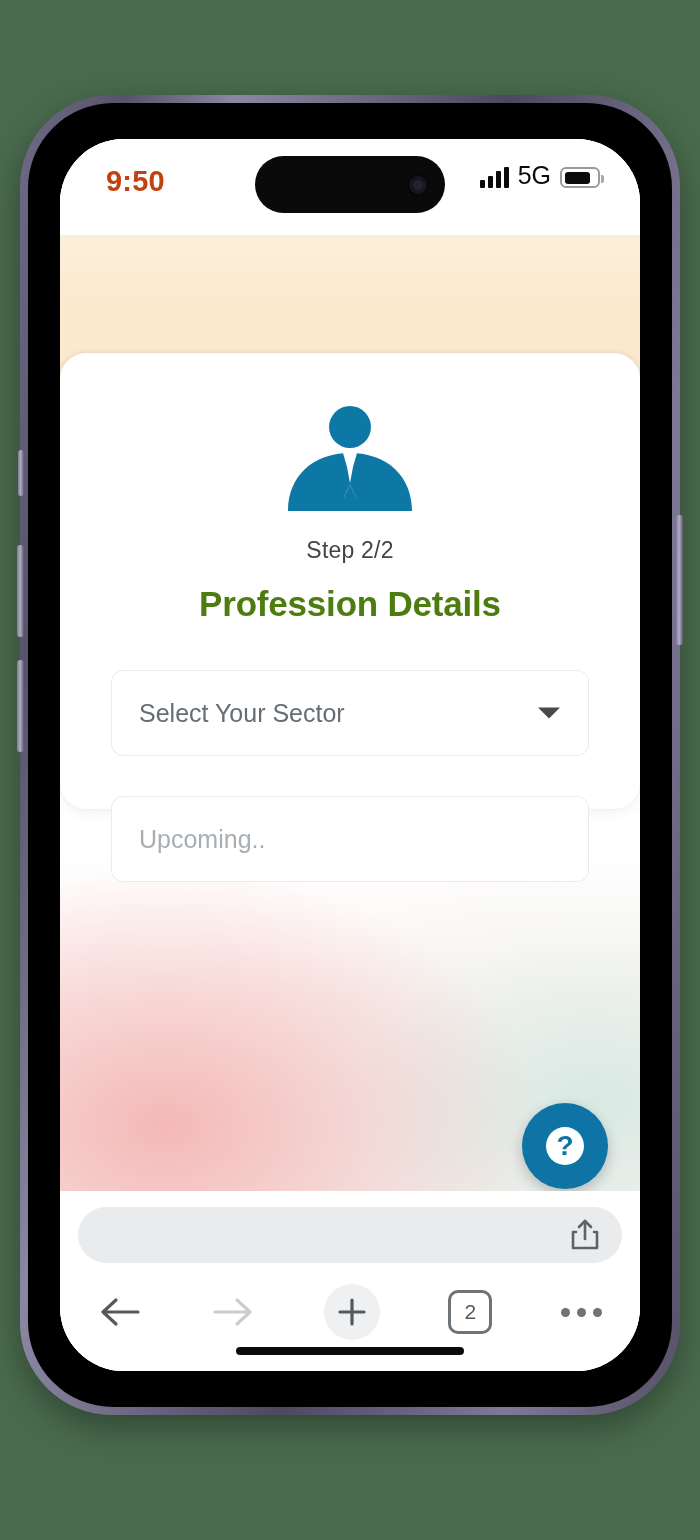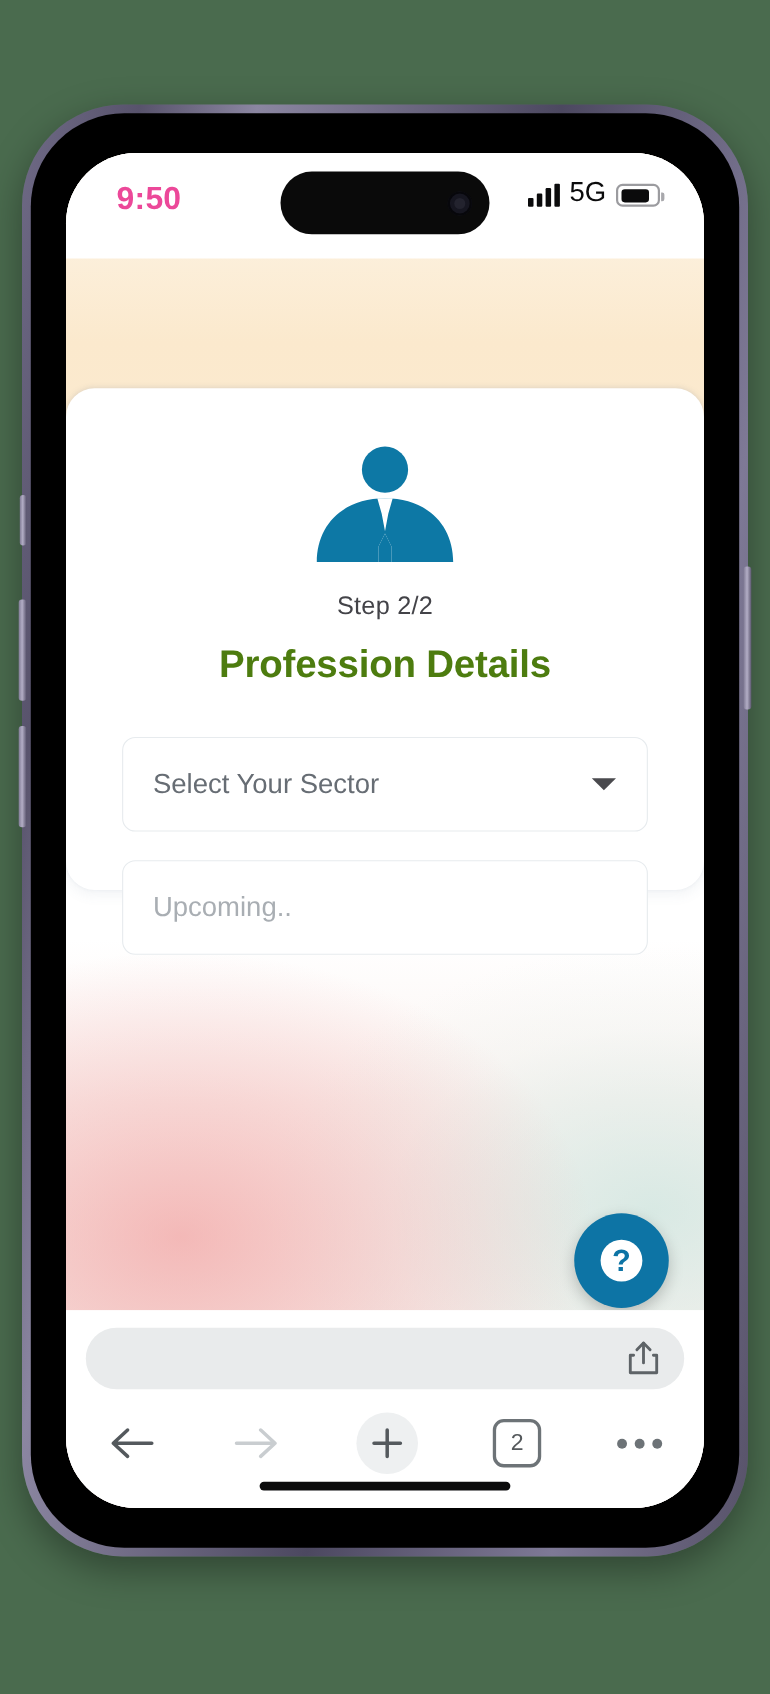--- a/index.html
+++ b/index.html
@@ -74,21 +74,21 @@
     height: 96px;
     background: #ffffff;
     z-index: 6;
   }
   #status-time {
     position: absolute;
     left: 46px;
     top: 26px;
     font-size: 29px;
     font-weight: bold;
-    color: #ec4899;
+    color: #c2410c;
     letter-spacing: 0.2px;
   }
   #dynamic-island {
     position: absolute;
     left: 50%;
     transform: translateX(-50%);
     top: 17px;
     width: 190px;
     height: 57px;
     border-radius: 29px;
@@ -213,21 +213,21 @@
     margin: 0 auto;
     width: 478px;
     height: 86px;
     border: 1.5px solid #e7ebee;
     border-radius: 12px;
     background: #ffffff;
     box-sizing: border-box;
     text-align: left;
   }
   #sector-field { margin-top: 46px; }
-  #upcoming-field { margin-top: 26px; }
+  #upcoming-field { margin-top: 40px; }
   .field-text {
     position: absolute;
     left: 27px;
     top: 50%;
     transform: translateY(-50%);
     font-size: 25px;
   }
   #sector-text   { color: #676d74; }
   #upcoming-text { color: #a9aeb3; }
   #sector-caret {

